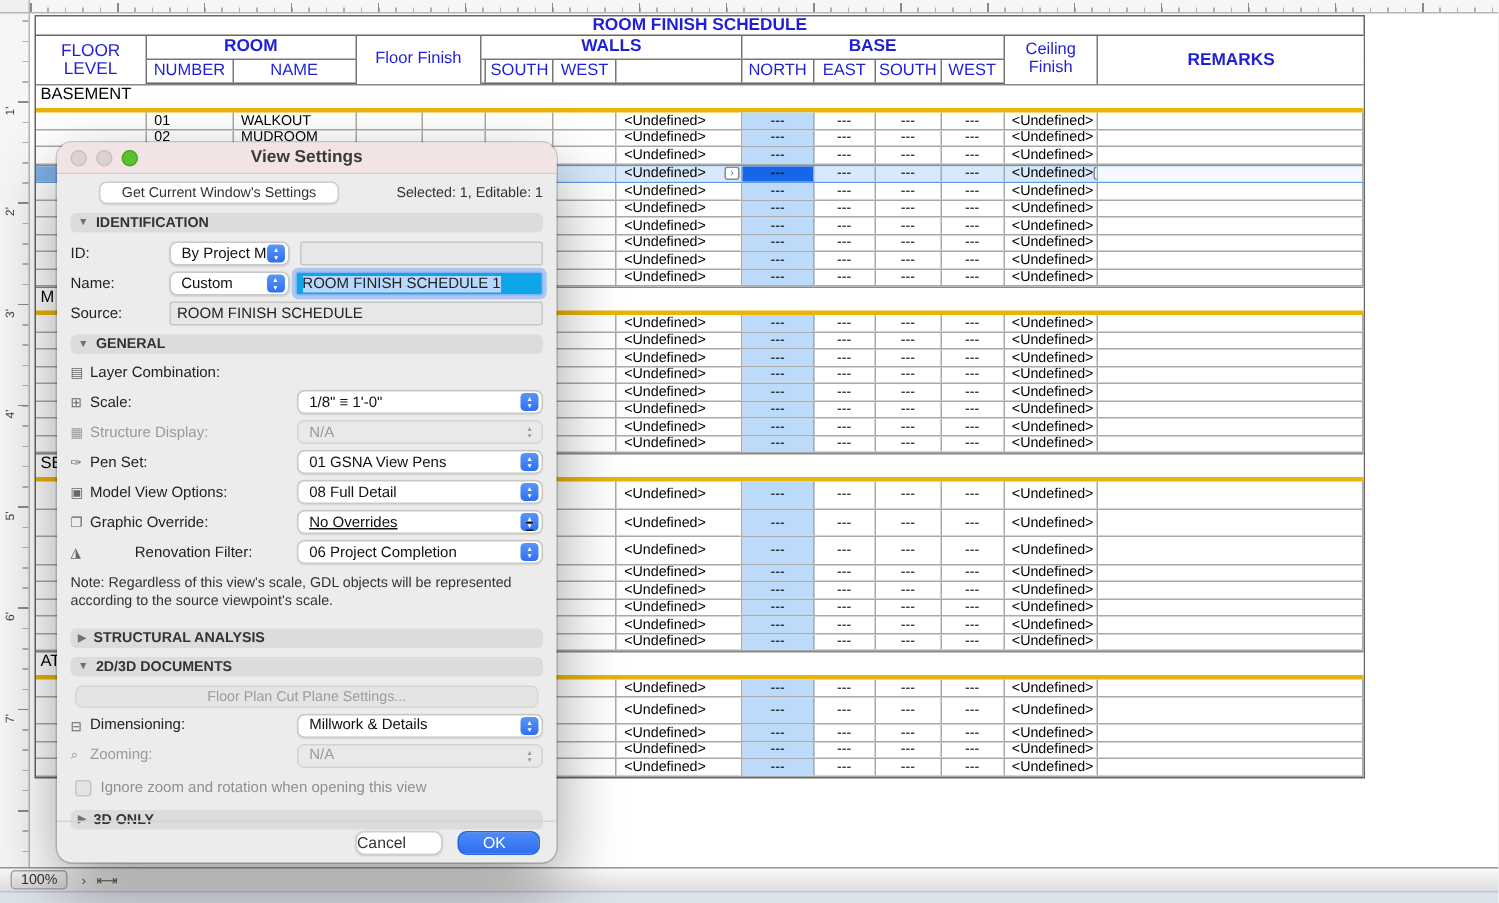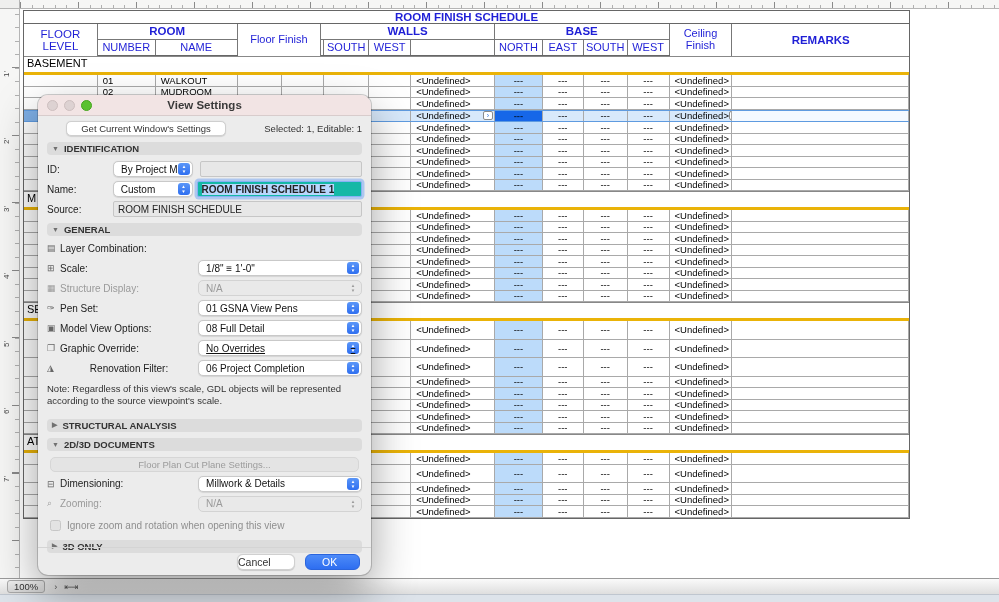--- a/index.html
+++ b/index.html
@@ -71,21 +71,21 @@
 
   .frow { display: flex; align-items: center; height: 16px; margin-top: 4px; }
   .flabel { color: #222; }
   .ficon { width: 13px; font-size: 9px; color: #666; text-align: left; flex: none; }
   .popup { height: 16px; background: #fff; border: 1px solid #c9c9c9; border-radius: 5px; display: flex; align-items: center; padding: 0 2px 0 7px; font-size: 10px; color: #111; box-shadow: 0 .5px 1px rgba(0,0,0,.1); }
   .popup .val { flex: 1; overflow: hidden; white-space: nowrap; }
   .stepper { width: 12px; height: 12px; background: linear-gradient(#5a96f8,#2f6ff0); border-radius: 3px; color: #fff; font-size: 4.5px; line-height: 5px; display: flex; flex-direction: column; align-items: center; justify-content: center; flex: none; }
   .popup.disabled { background: #e9e9e9; border-color: #d3d3d3; color: #9a9a9a; box-shadow: none; }
   .popup.disabled .stepper { background: none; color: #9a9a9a; }
   .field { height: 16px; background: #e7e7e7; border: 1px solid #c6c6c6; border-radius: 2px; font-size: 10px; color: #222; padding: 0 4px; display: flex; align-items: center; overflow: hidden; white-space: nowrap; }
-  .field.white-focus { background: #14b8a6; border: 1px solid #85b2f5; box-shadow: 0 0 0 2.5px rgba(100,155,245,.45); font-weight: bold; }
+  .field.white-focus { background: #0ea5e9; border: 1px solid #85b2f5; box-shadow: 0 0 0 2.5px rgba(100,155,245,.45); }
   .sel-text { background: #b8d7fd; }
 
   .note { font-size: 9.5px; color: #333; line-height: 1.25; margin-top: 7px; }
   .cut-btn { height: 15px; background: #e4e4e4; border: 1px solid #d6d6d6; border-radius: 5px; color: #9c9c9c; text-align: center; line-height: 14px; margin: 6px 3px 0 3px; font-size: 9.5px; }
   .chk-row { display: flex; align-items: center; gap: 6px; margin: 8px 0 0 3px; color: #8f8f8f; }
   .chk { width: 11px; height: 11px; background: #e3e3e3; border: 1px solid #c7c7c7; border-radius: 2.5px; }
   .dlg-footer { position: absolute; left: 0; right: 0; bottom: 0; height: 28px; border-top: 1px solid #d4d4d4; display: flex; align-items: center; justify-content: flex-end; gap: 10px; padding: 0 11px; }
   .btn { height: 16px; border-radius: 6px; font-size: 10.5px; text-align: left; line-height: 15px; }
   .btn.cancel { width: 58px; background: #fff; border: 1px solid #d0d0d0; color: #333; box-shadow: 0 .5px 1px rgba(0,0,0,.15); }
   .btn.ok { width: 55px; background: linear-gradient(#4d8bf8,#2e6ef0); color: #fff; border: 1px solid #2a64dd; padding-left: 16px; }

